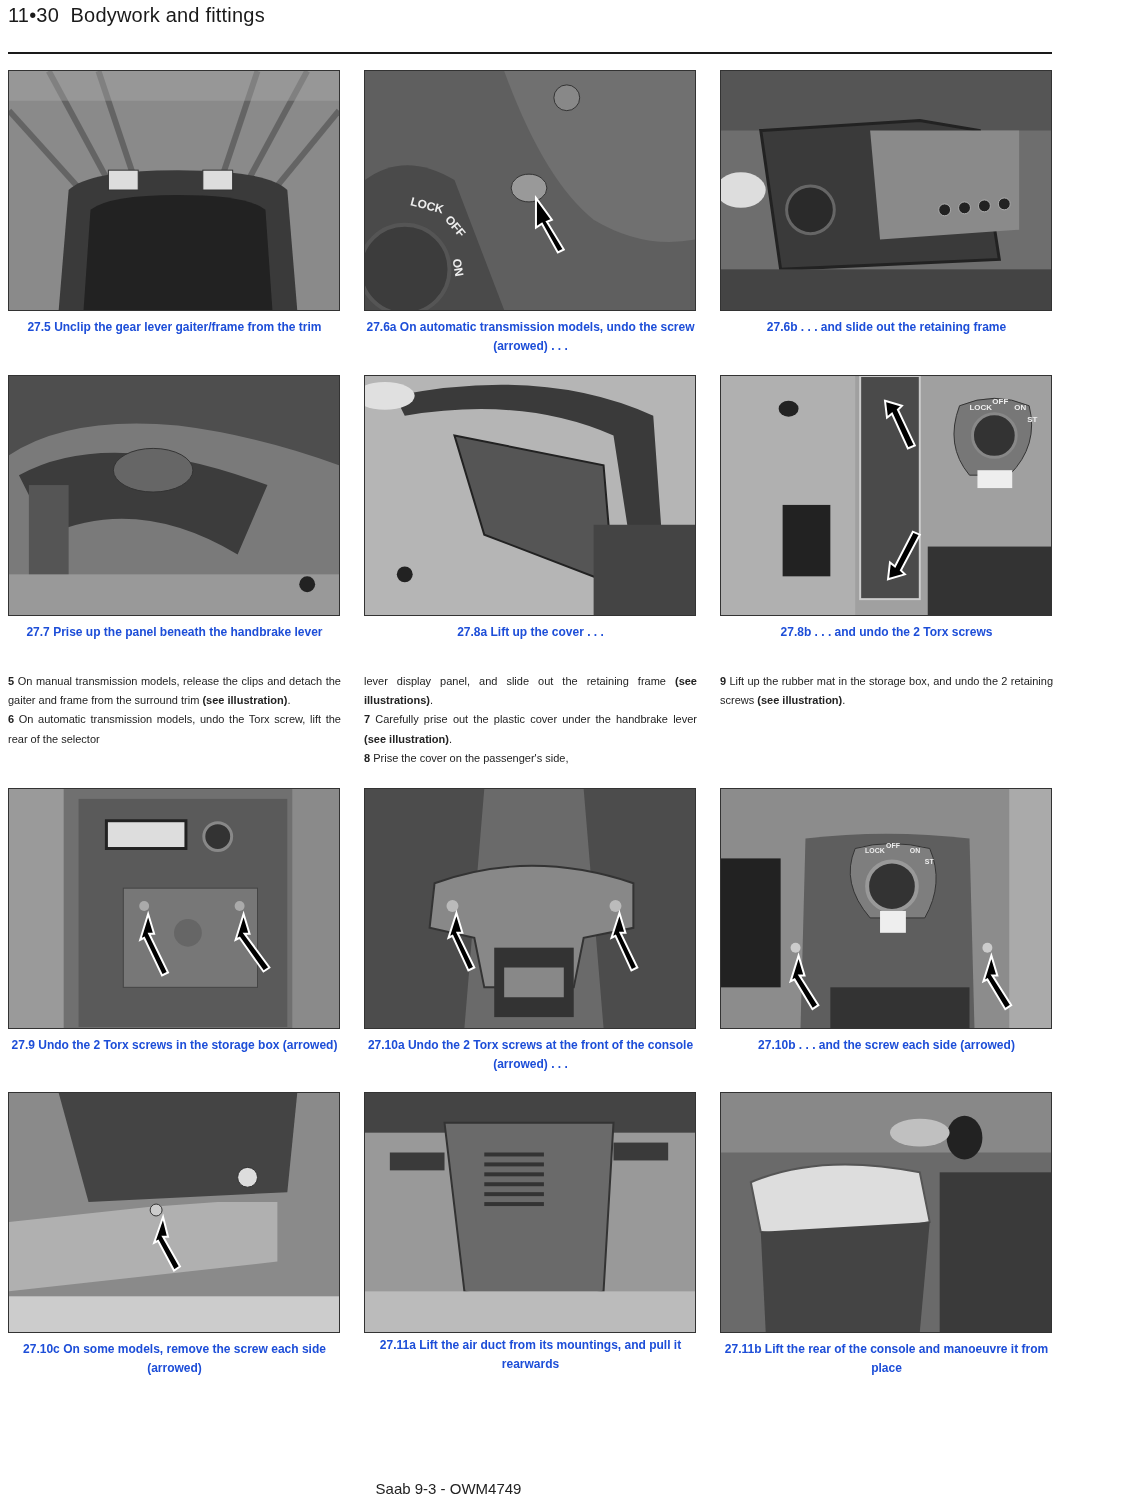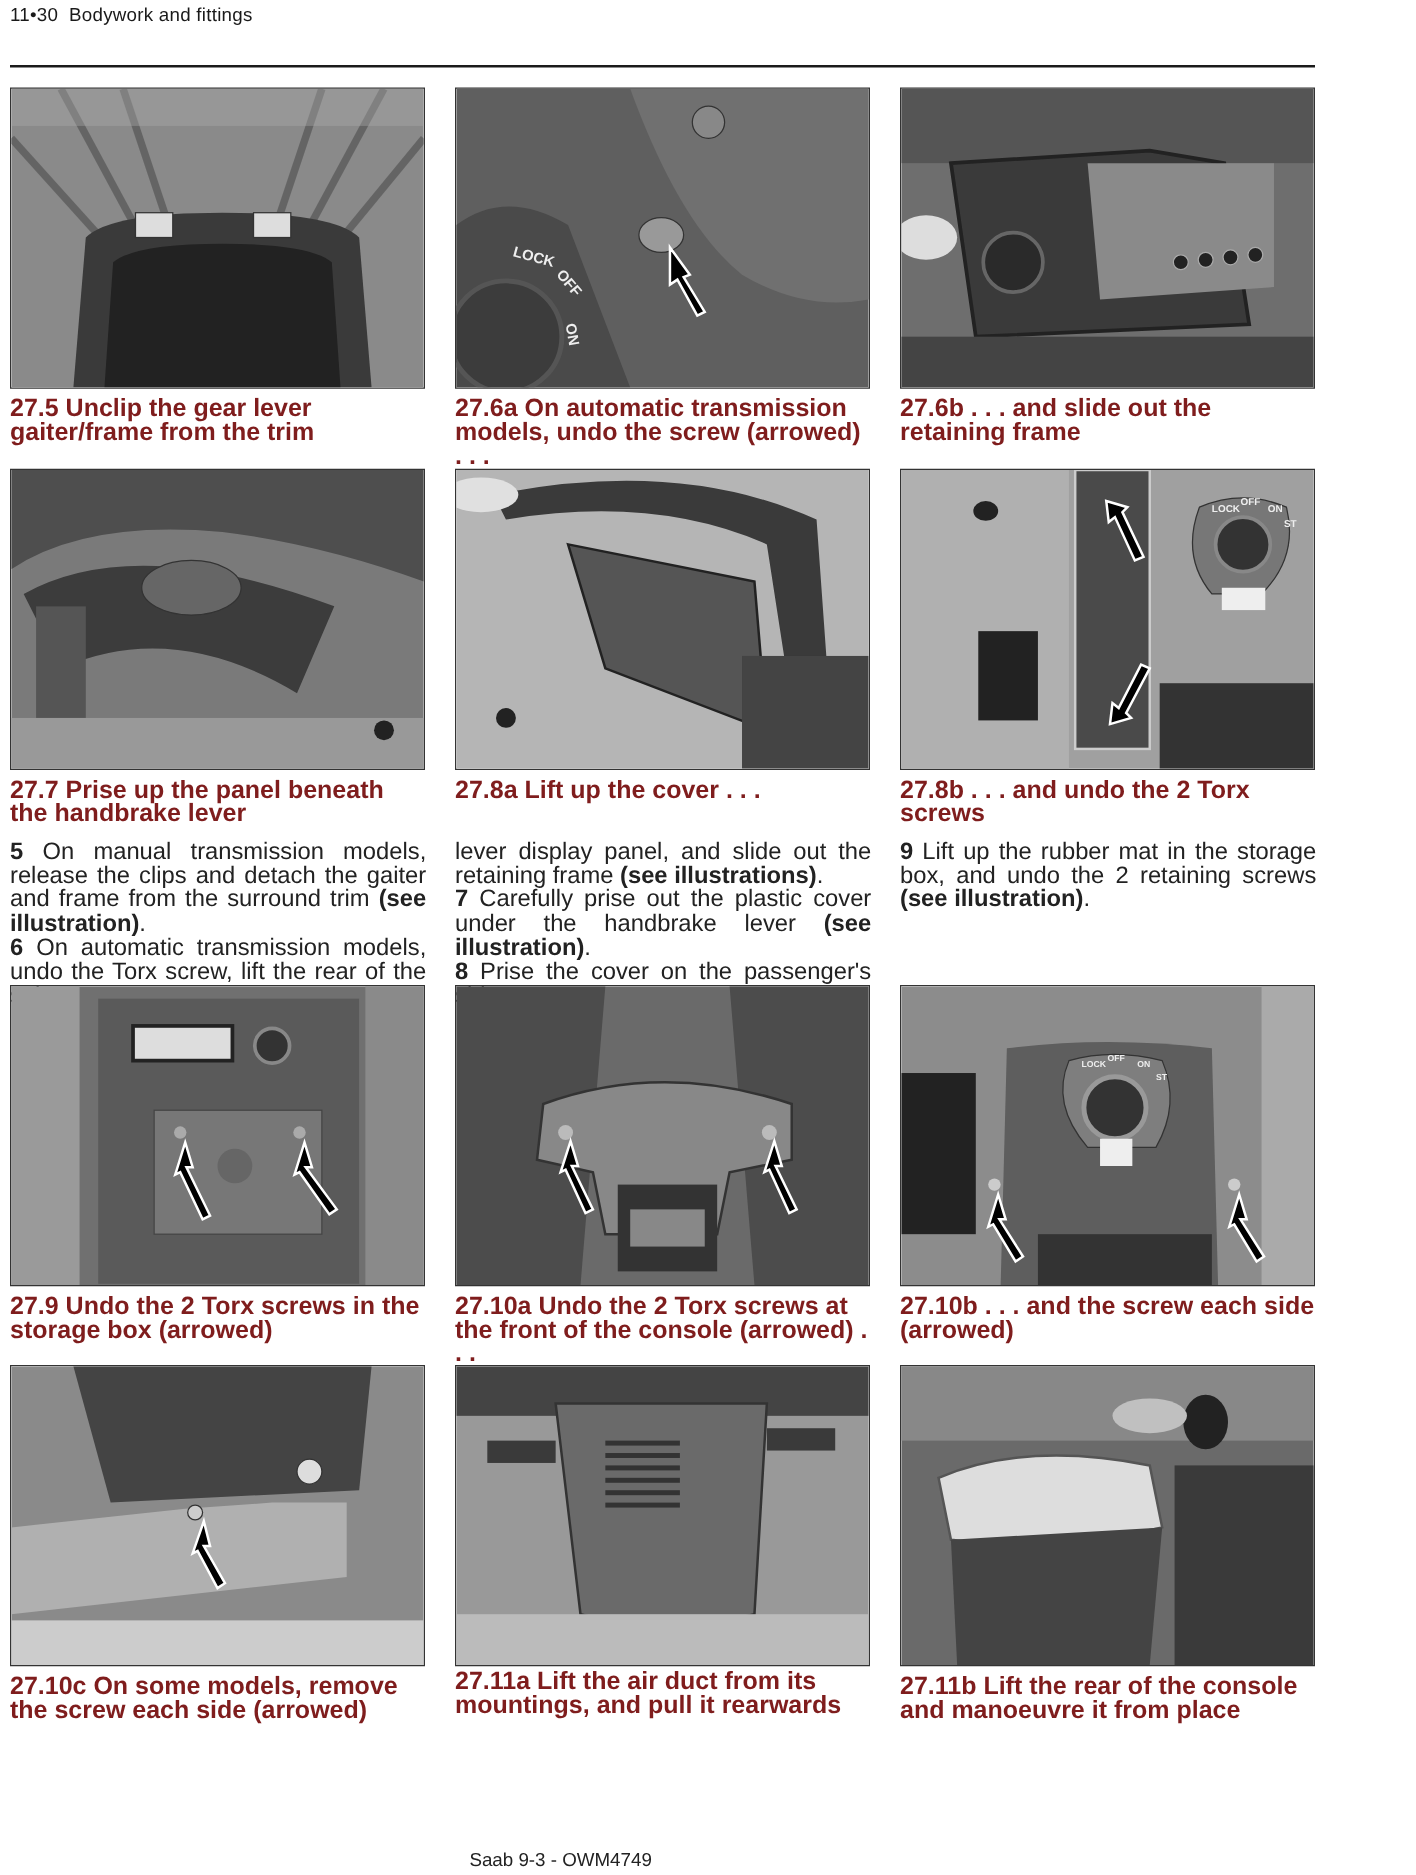--- a/index.html
+++ b/index.html
@@ -1,28 +1,28 @@
 <!DOCTYPE html>
 <html><head>
 <meta charset="utf-8">
 <style>
   html, body { margin: 0; padding: 0; background: #ffffff; }
   body { width: 1133px; height: 1500px; position: relative; overflow: hidden;
          font-family: "Liberation Sans", sans-serif; color: #1a1a1a; }
-  .page-header { position: absolute; left: 8px; top: 4px; font-size: 15px; letter-spacing: 0.2px; }
+  .page-header { position: absolute; left: 8px; top: 4px; font-size: 20px; letter-spacing: 0.2px; }
   .header-rule { position: absolute; left: 8px; top: 52px; width: 1044px; height: 2px; background: #1a1a1a; }
 
   .photo { position: absolute; width: 332px; height: 241px; border: 1px solid #333;
            box-sizing: border-box; overflow: hidden; }
   .photo svg { width: 100%; height: 100%; display: block; }
 
-  .caption { position: absolute; width: 333px; font-weight: bold;
-             font-size: 20px; line-height: 19px; color: #7f1d1d; }
-
-  .body-col { position: absolute; width: 333px; font-size: 19px; line-height: 19.2px;
+  .caption { position: absolute; width: 333px; text-align: center; font-weight: bold;
+             font-size: 12px; line-height: 19px; color: #1d4ed8; }
+
+  .body-col { position: absolute; width: 333px; font-size: 11px; line-height: 19.2px;
               text-align: justify; color: #222; }
   .body-col p { margin: 0; }
   .body-col b { font-weight: bold; }
 
   .footer { position: absolute; top: 1480px; left: 0; width: 897px; text-align: center;
             font-size: 15px; color: #222; }
 </style>
 </head>
 <body>
 

